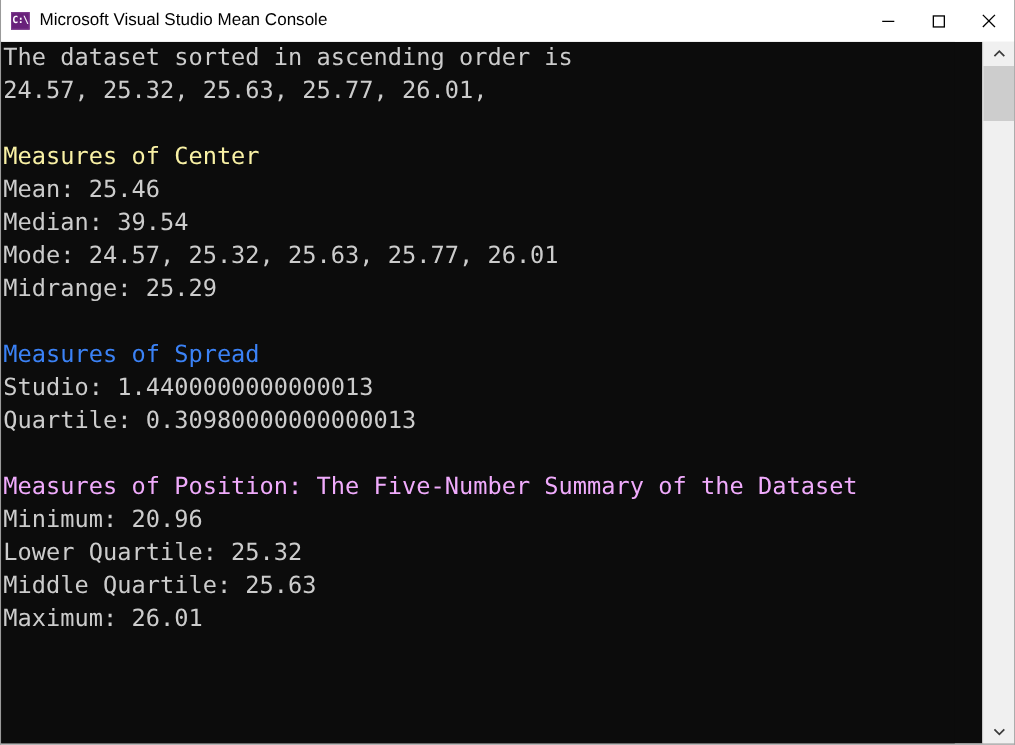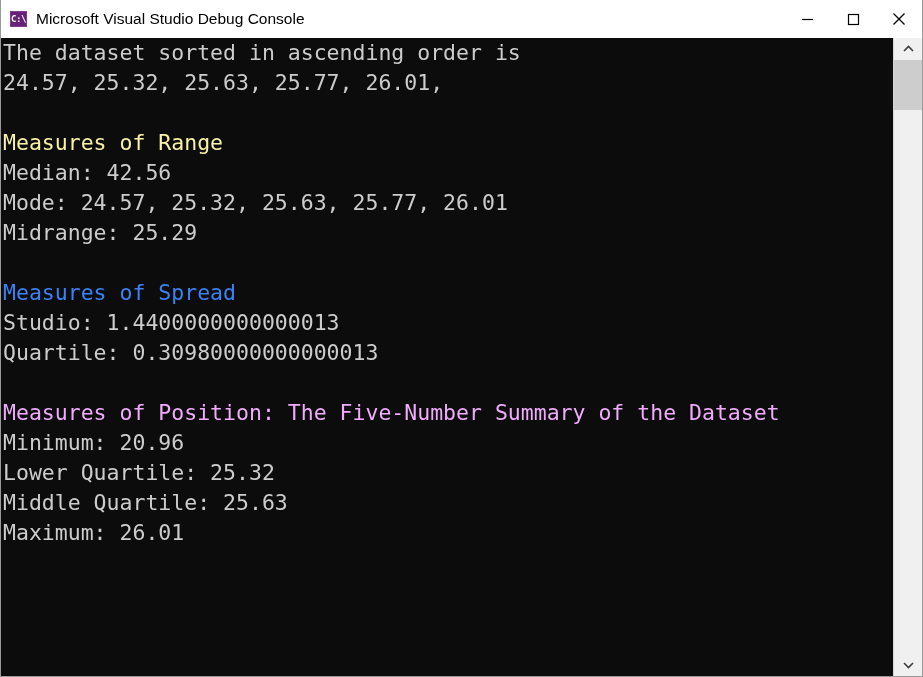--- a/index.html
+++ b/index.html
@@ -151,21 +151,21 @@
 </head>
 <body>
 
 <div class="window">
 
   <div class="titlebar">
     <div class="title-left">
       <div class="app-icon">
         <span>C:\</span>
       </div>
-      <div class="title-text">Microsoft Visual Studio Debug Console</div>
+      <div class="title-text">Microsoft Visual Studio Mean Console</div>
     </div>
     <div class="title-buttons">
       <button class="tb-btn">
         <svg width="13" height="13" viewBox="0 0 13 13">
           <line x1="1" y1="6.5" x2="12" y2="6.5" stroke="#000000" stroke-width="1.2"></line>
         </svg>
       </button>
       <button class="tb-btn">
         <svg width="13" height="13" viewBox="0 0 13 13">
           <rect x="1.5" y="1.5" width="10" height="10" fill="none" stroke="#000000" stroke-width="1.2"></rect>
@@ -178,22 +178,23 @@
         </svg>
       </button>
     </div>
   </div>
 
   <div class="body-area">
     <div class="console" id="console-output">
         <div class="console-line c-default">The dataset sorted in ascending order is</div>
         <div class="console-line c-default">24.57, 25.32, 25.63, 25.77, 26.01,</div>
         <div class="console-line c-default">&nbsp;</div>
-        <div class="console-line c-yellow">Measures of Range</div>
-        <div class="console-line c-default">Median: 42.56</div>
+        <div class="console-line c-yellow">Measures of Center</div>
+        <div class="console-line c-default">Mean: 25.46</div>
+        <div class="console-line c-default">Median: 39.54</div>
         <div class="console-line c-default">Mode: 24.57, 25.32, 25.63, 25.77, 26.01</div>
         <div class="console-line c-default">Midrange: 25.29</div>
         <div class="console-line c-default">&nbsp;</div>
         <div class="console-line c-magenta">Measures of Spread</div>
         <div class="console-line c-default">Studio: 1.4400000000000013</div>
         <div class="console-line c-default">Quartile: 0.30980000000000013</div>
         <div class="console-line c-default">&nbsp;</div>
         <div class="console-line c-cyan">Measures of Position: The Five-Number Summary of the Dataset</div>
         <div class="console-line c-default">Minimum: 20.96</div>
         <div class="console-line c-default">Lower Quartile: 25.32</div>

